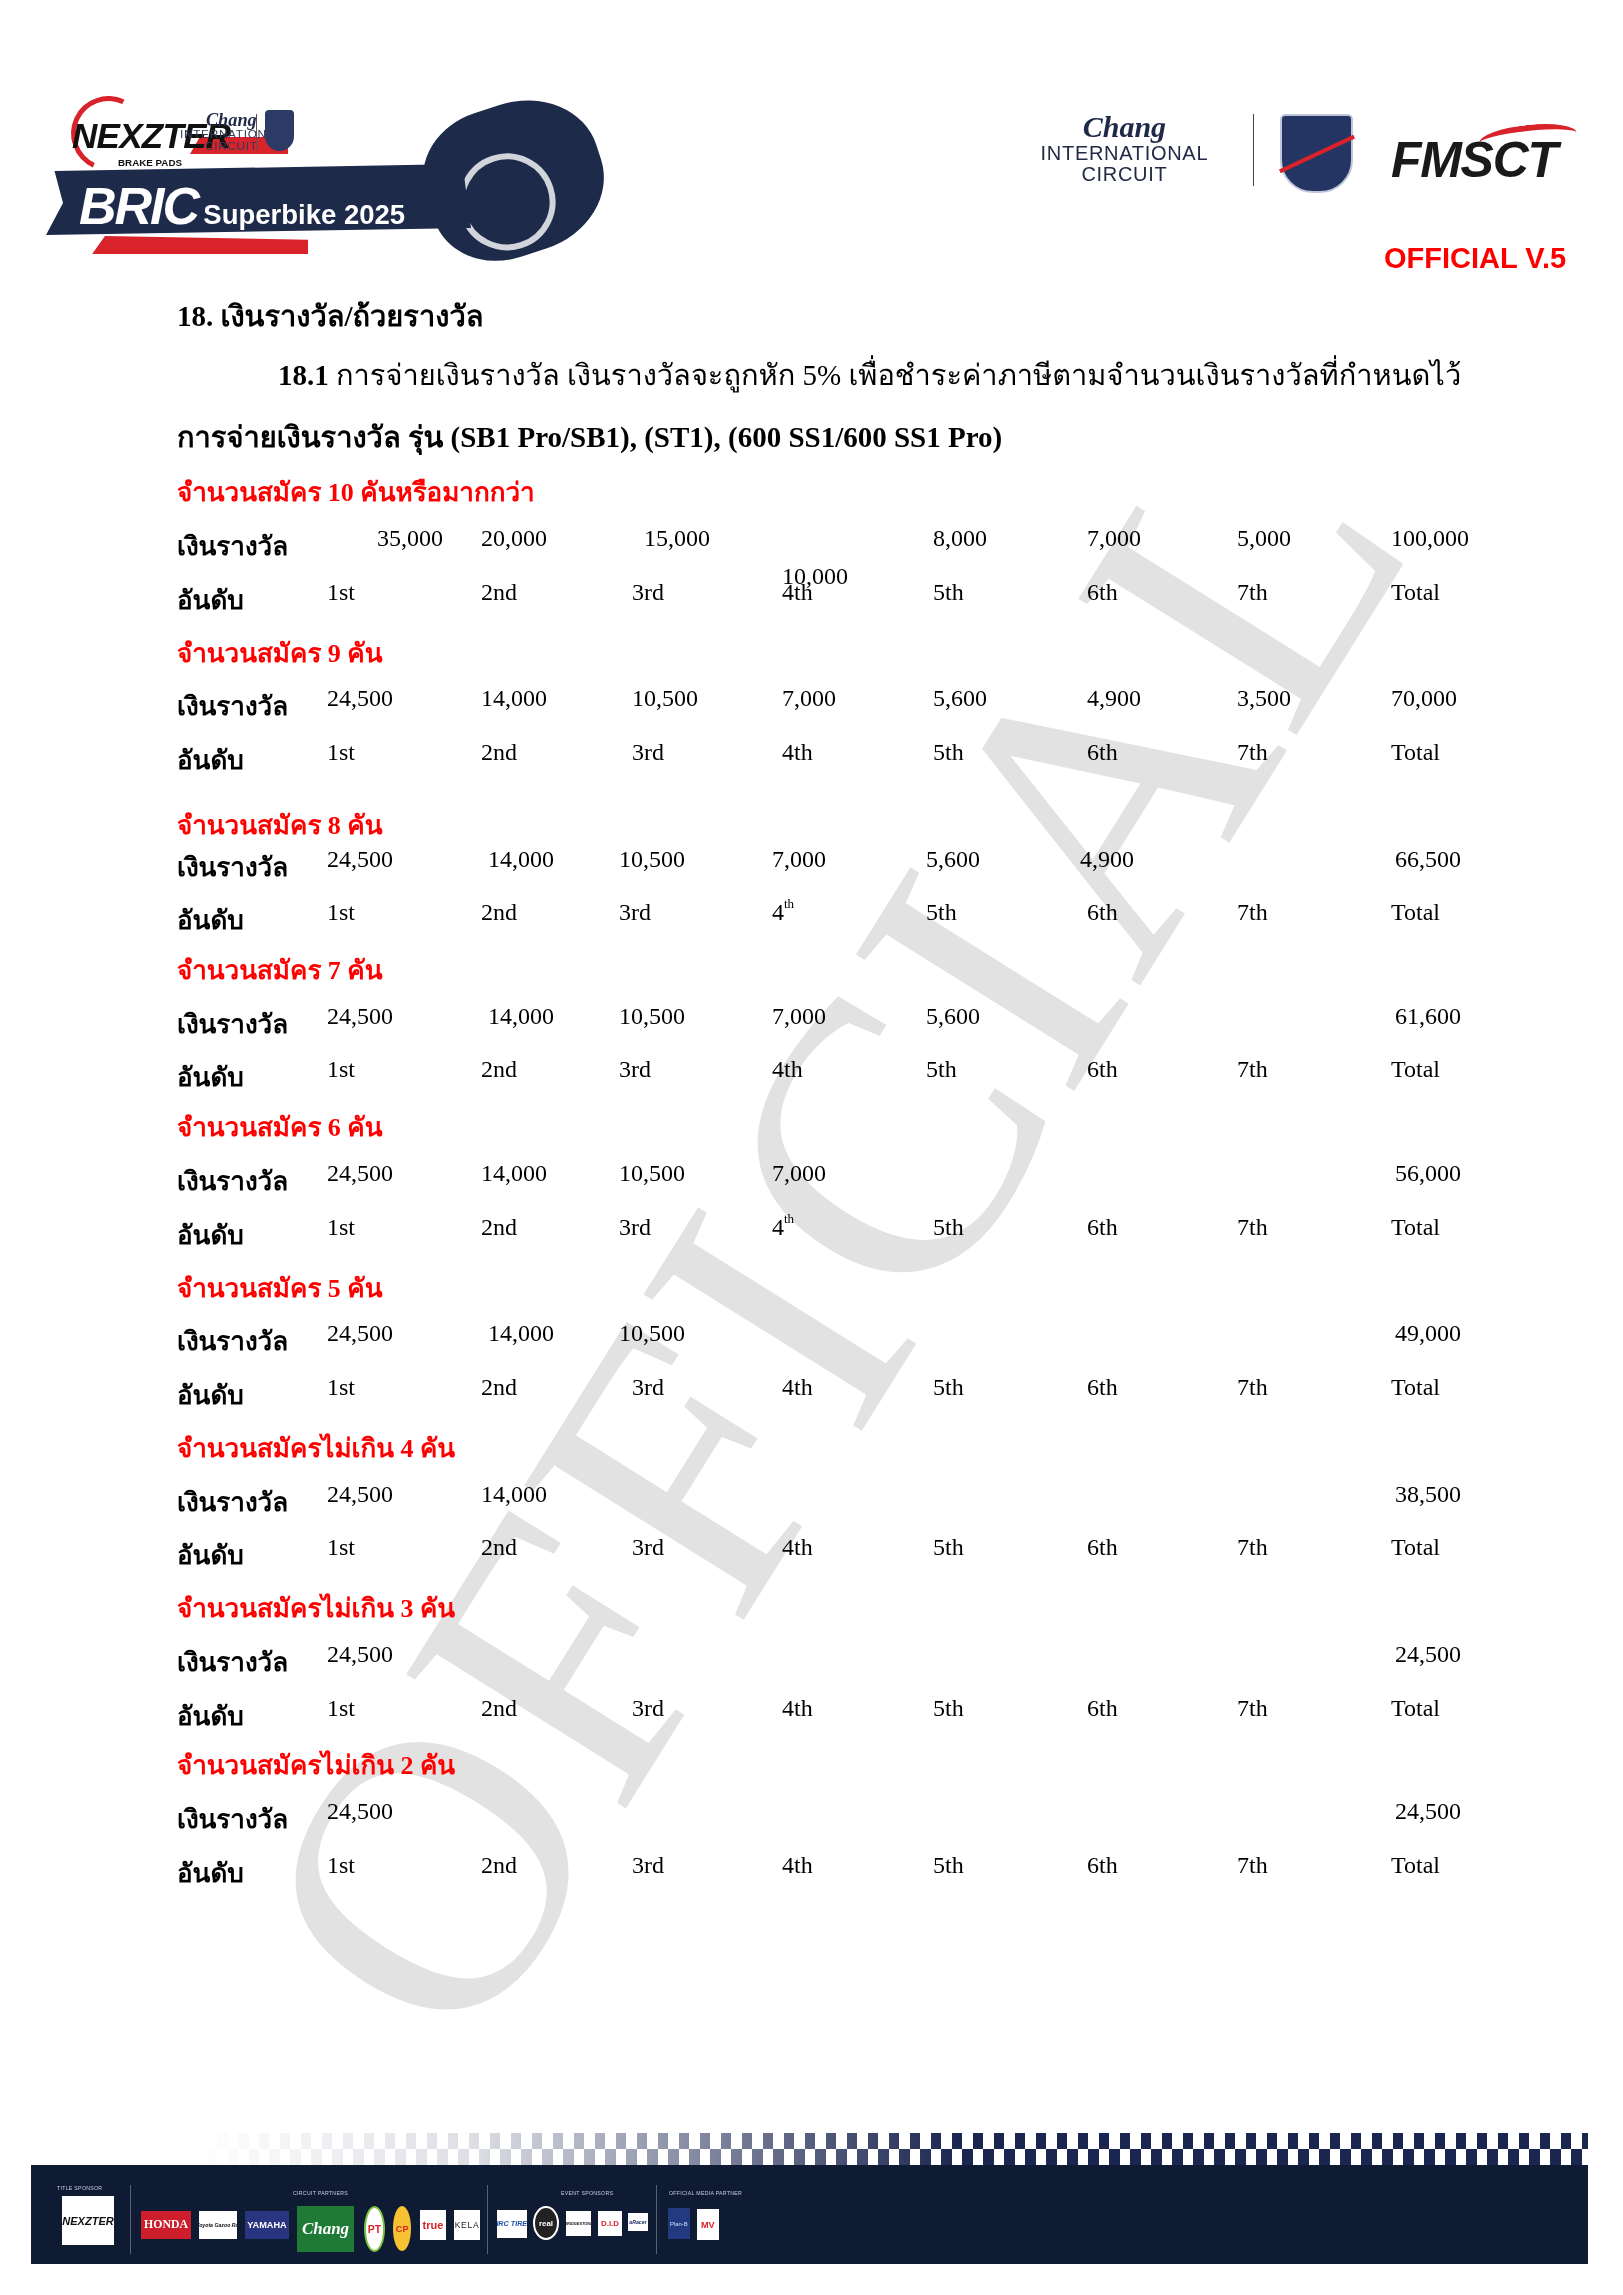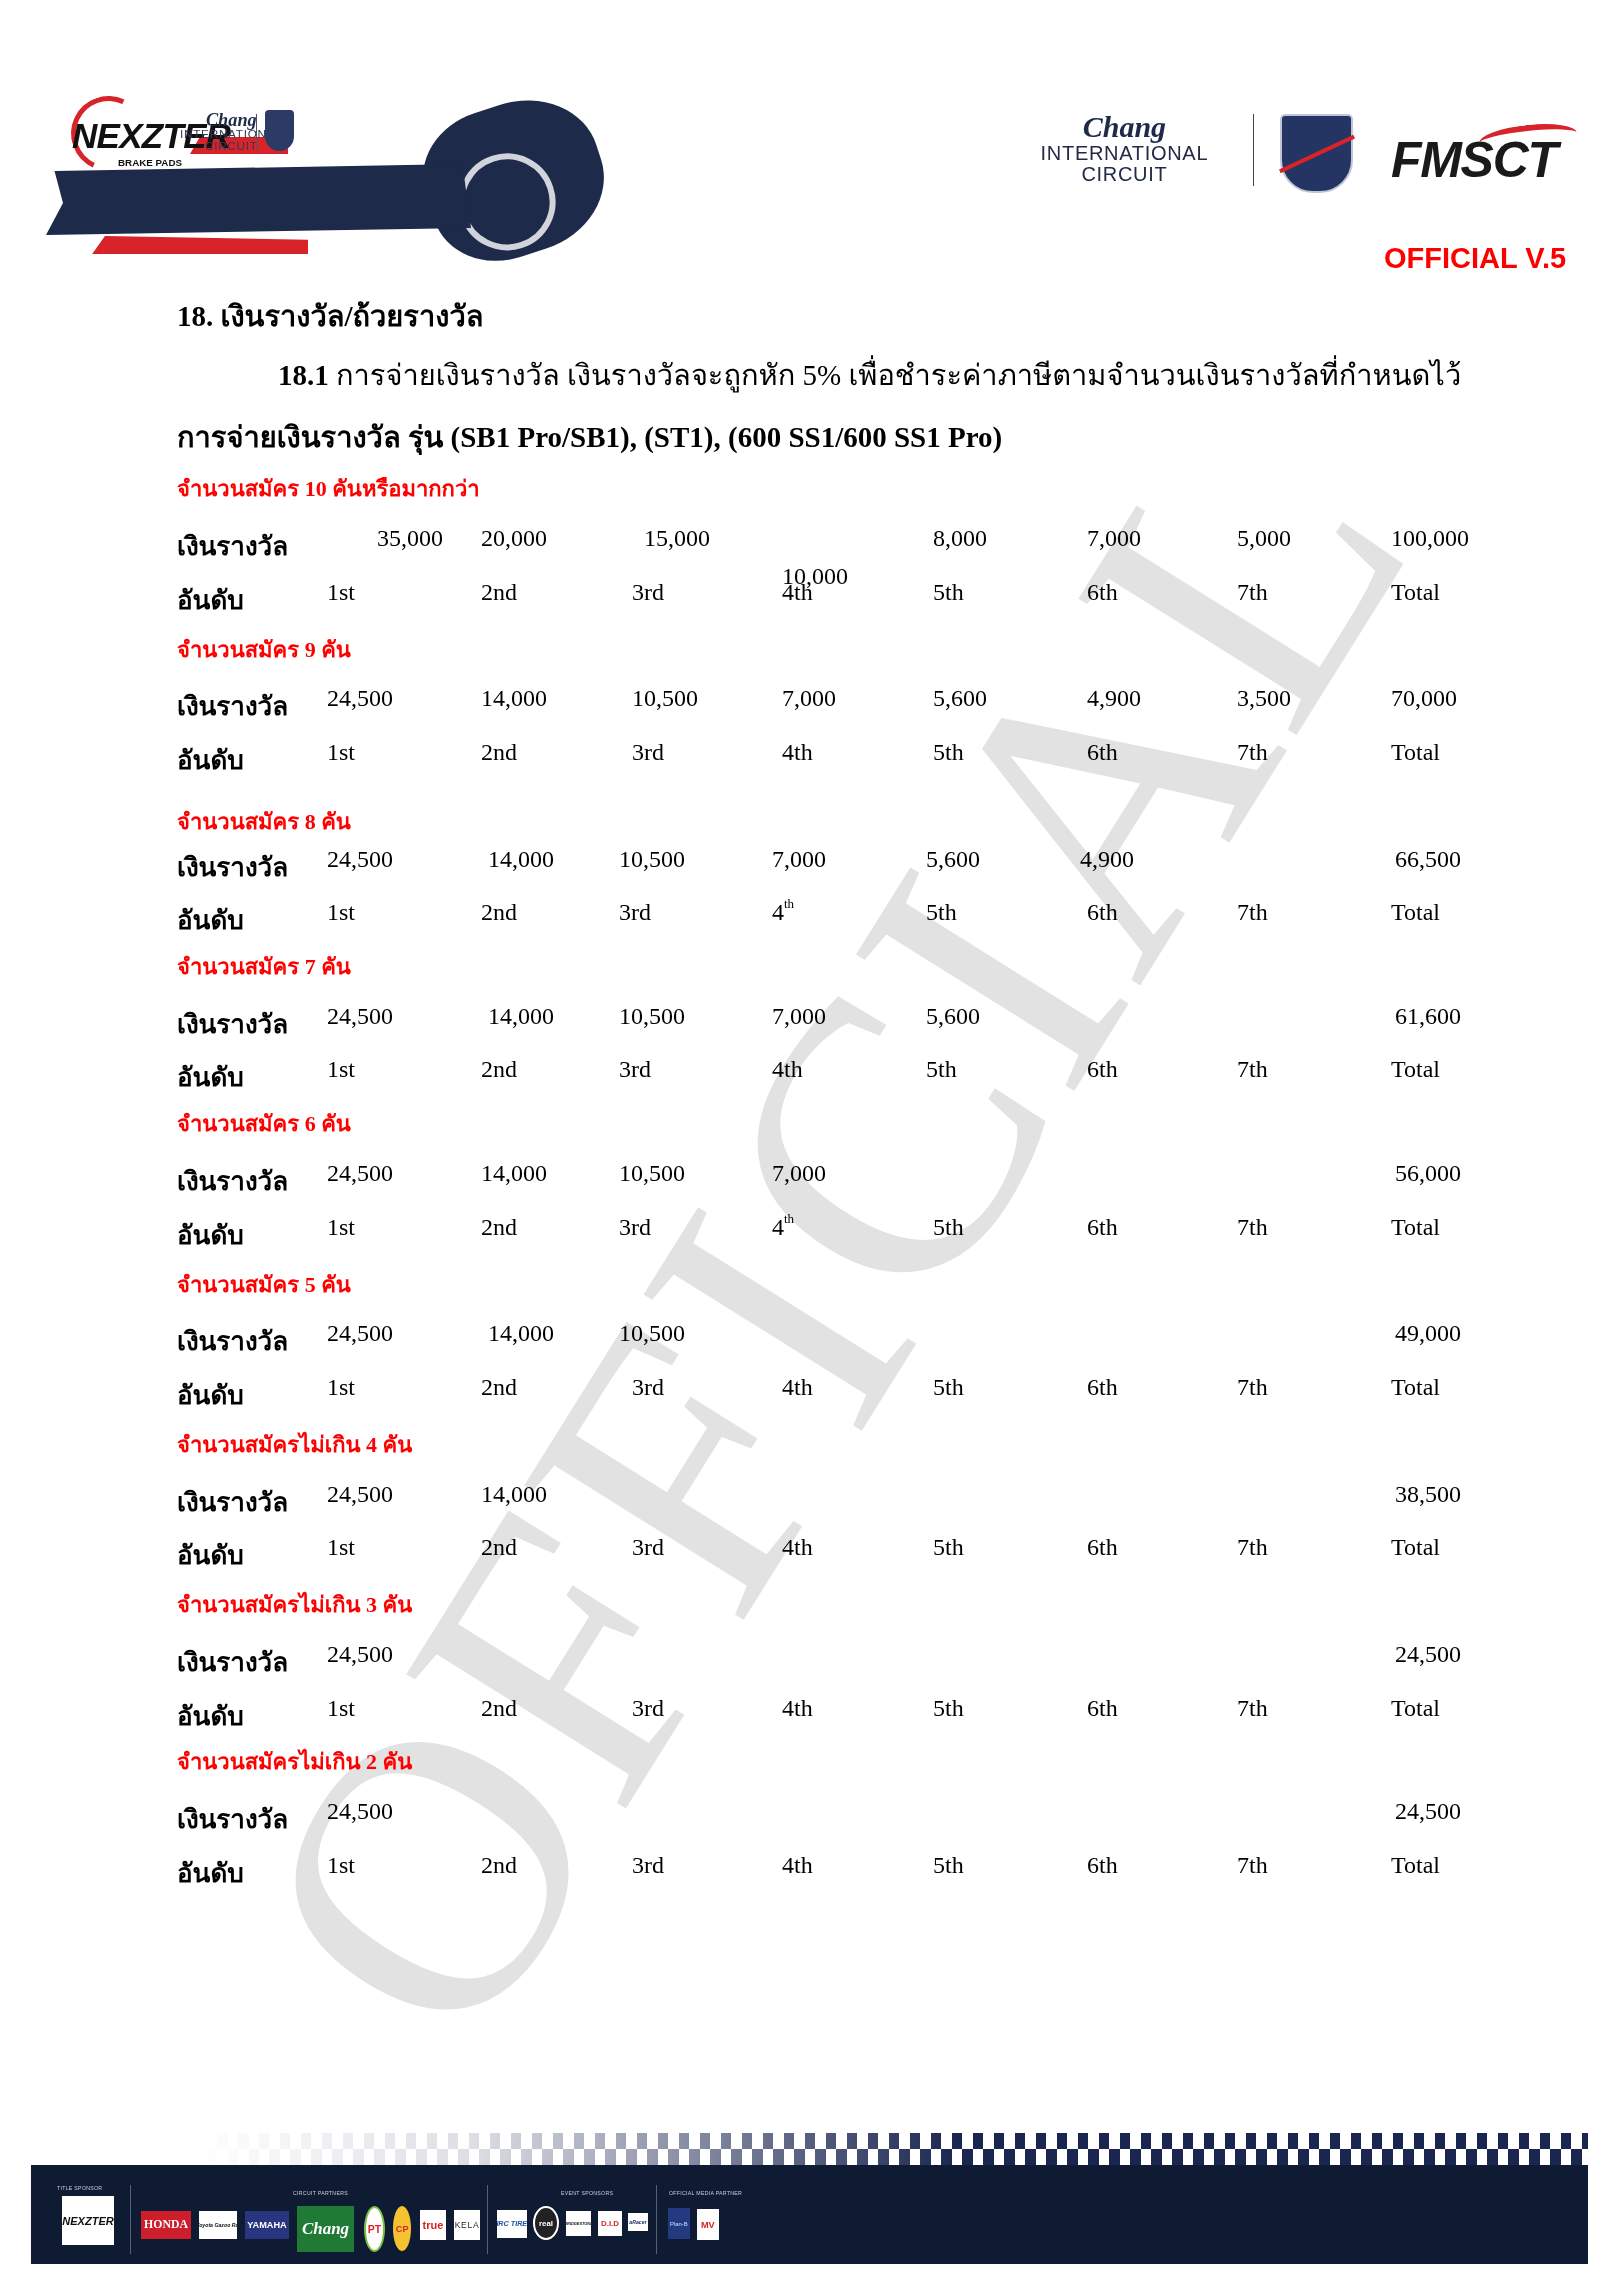--- a/index.html
+++ b/index.html
@@ -39,21 +39,21 @@
   .official-version { left:1384px; top:242px; font-family:"Liberation Sans", sans-serif; font-weight:700; font-size:29px; color:#ff0000; white-space:nowrap; }
   .watermark-wrap { left:0; top:0; width:1623px; height:2295px; z-index:0; pointer-events:none; }
   .watermark-text { position:absolute; left:831px; top:1231px; transform:translate(-50%,-50%) rotate(-58deg); font-family:"Liberation Serif", serif; font-size:393px; color:#e2e2e2; white-space:nowrap; letter-spacing:3.9px; }
 
   .content { z-index:1; }
   .h-section { left:177px; top:293px; font-size:29px; font-weight:700; white-space:nowrap; }
   .h-sub { left:278px; top:352px; font-size:29px; white-space:nowrap; }
   .h-sub b { font-weight:700; }
   .h-class { left:177px; top:414px; font-size:29px; font-weight:700; white-space:nowrap; }
 
-  .block-title { position:absolute; left:177px; font-size:22px; font-weight:700; color:#ff0000; white-space:nowrap; }
+  .block-title { position:absolute; left:177px; font-size:26px; font-weight:700; color:#ff0000; white-space:nowrap; }
   .row { position:absolute; left:0; width:1623px; height:39px; }
   .row .cell { position:absolute; font-size:24px; white-space:nowrap; }
   .row .label { left:177px; font-size:26px; font-weight:700; }
   .cell sup { font-size:13px; vertical-align:top; position:relative; top:-2.6px; }
 
   
   .checker { left:196px; top:2133px; width:1392px; height:33px;
     background-image:
       linear-gradient(90deg, rgba(255,255,255,1) 0%, rgba(255,255,255,0.85) 20%, rgba(255,255,255,0) 55%),
       repeating-linear-gradient(90deg, #1a2550 0 10.5px, #ffffff 10.5px 21px);
@@ -82,20 +82,23 @@
   <div class="nexzter-sub">BRAKE PADS</div>
   <div class="chang-small">
     <div class="c1">Chang</div>
     <div class="c2">INTERNATIONAL</div>
     <div class="c2">CIRCUIT</div>
   </div>
   <div class="divider-small"></div>
   <div class="crest-small"></div>
   <div class="rider"></div>
   <div class="bric-band"></div>
+  <div class="bric-title">
+    <span class="b1">BRIC</span><span class="b2">Superbike 2025</span>
+  </div>
   <div class="red-stripe2"></div>
 </div>
 
 <div class="abs logo-right">
   <div class="chang-big">
     <div class="c1">Chang</div>
     <div class="c2">INTERNATIONAL</div>
     <div class="c2">CIRCUIT</div>
   </div>
   <div class="divider-big"></div>

